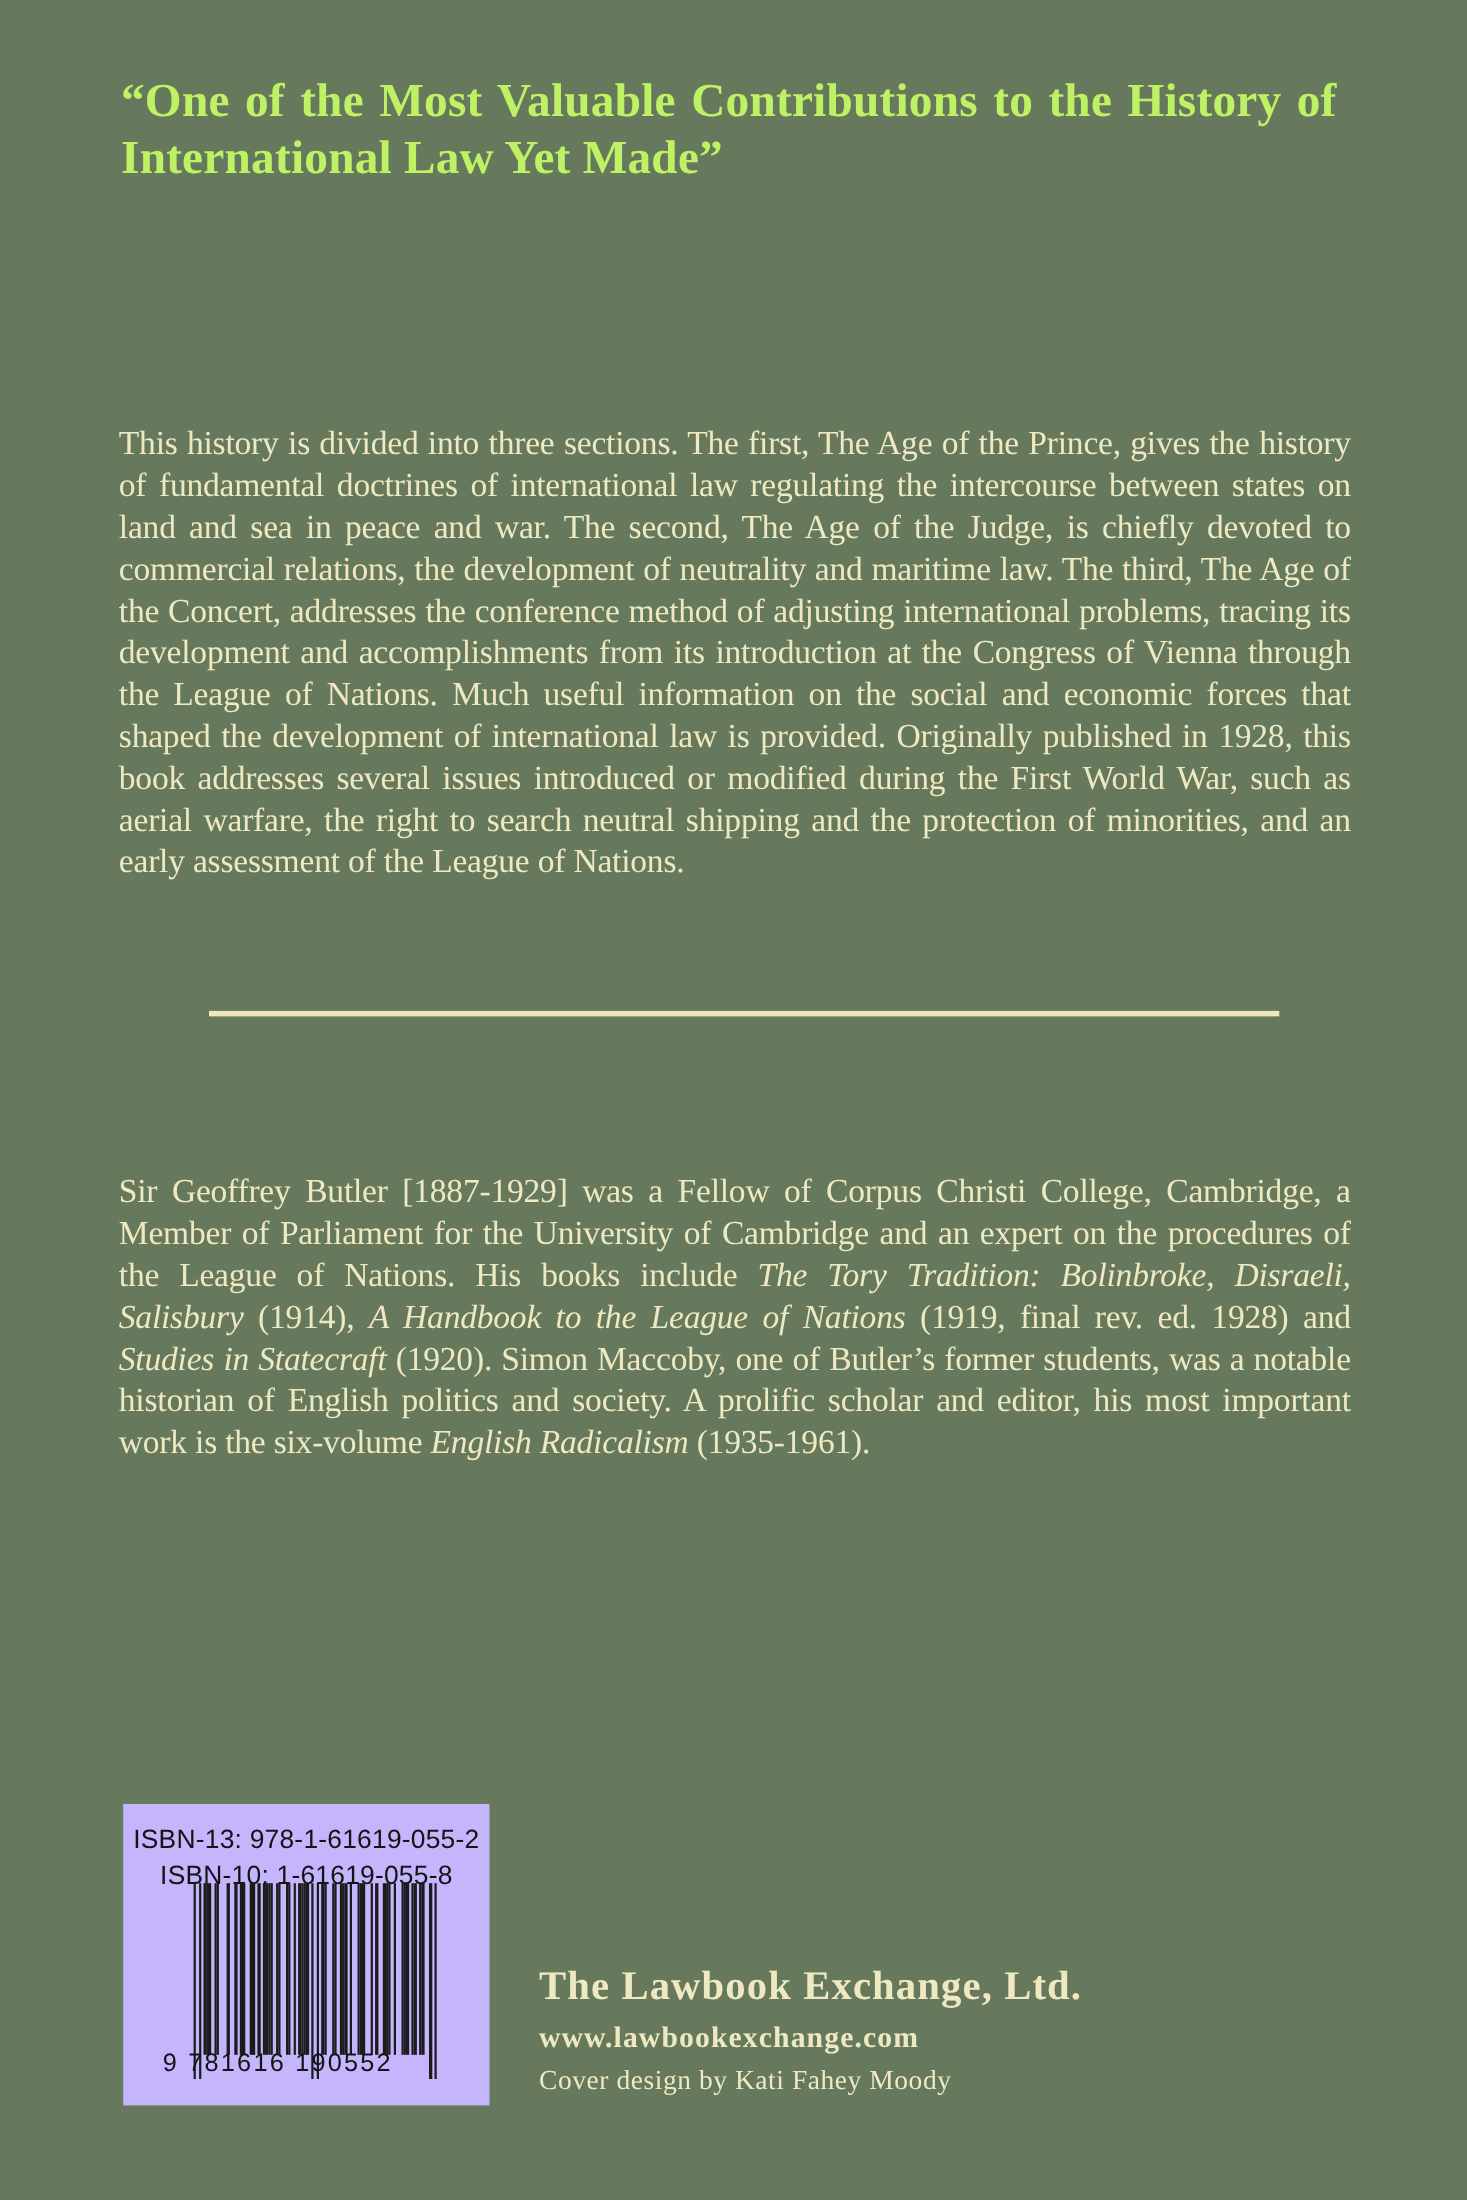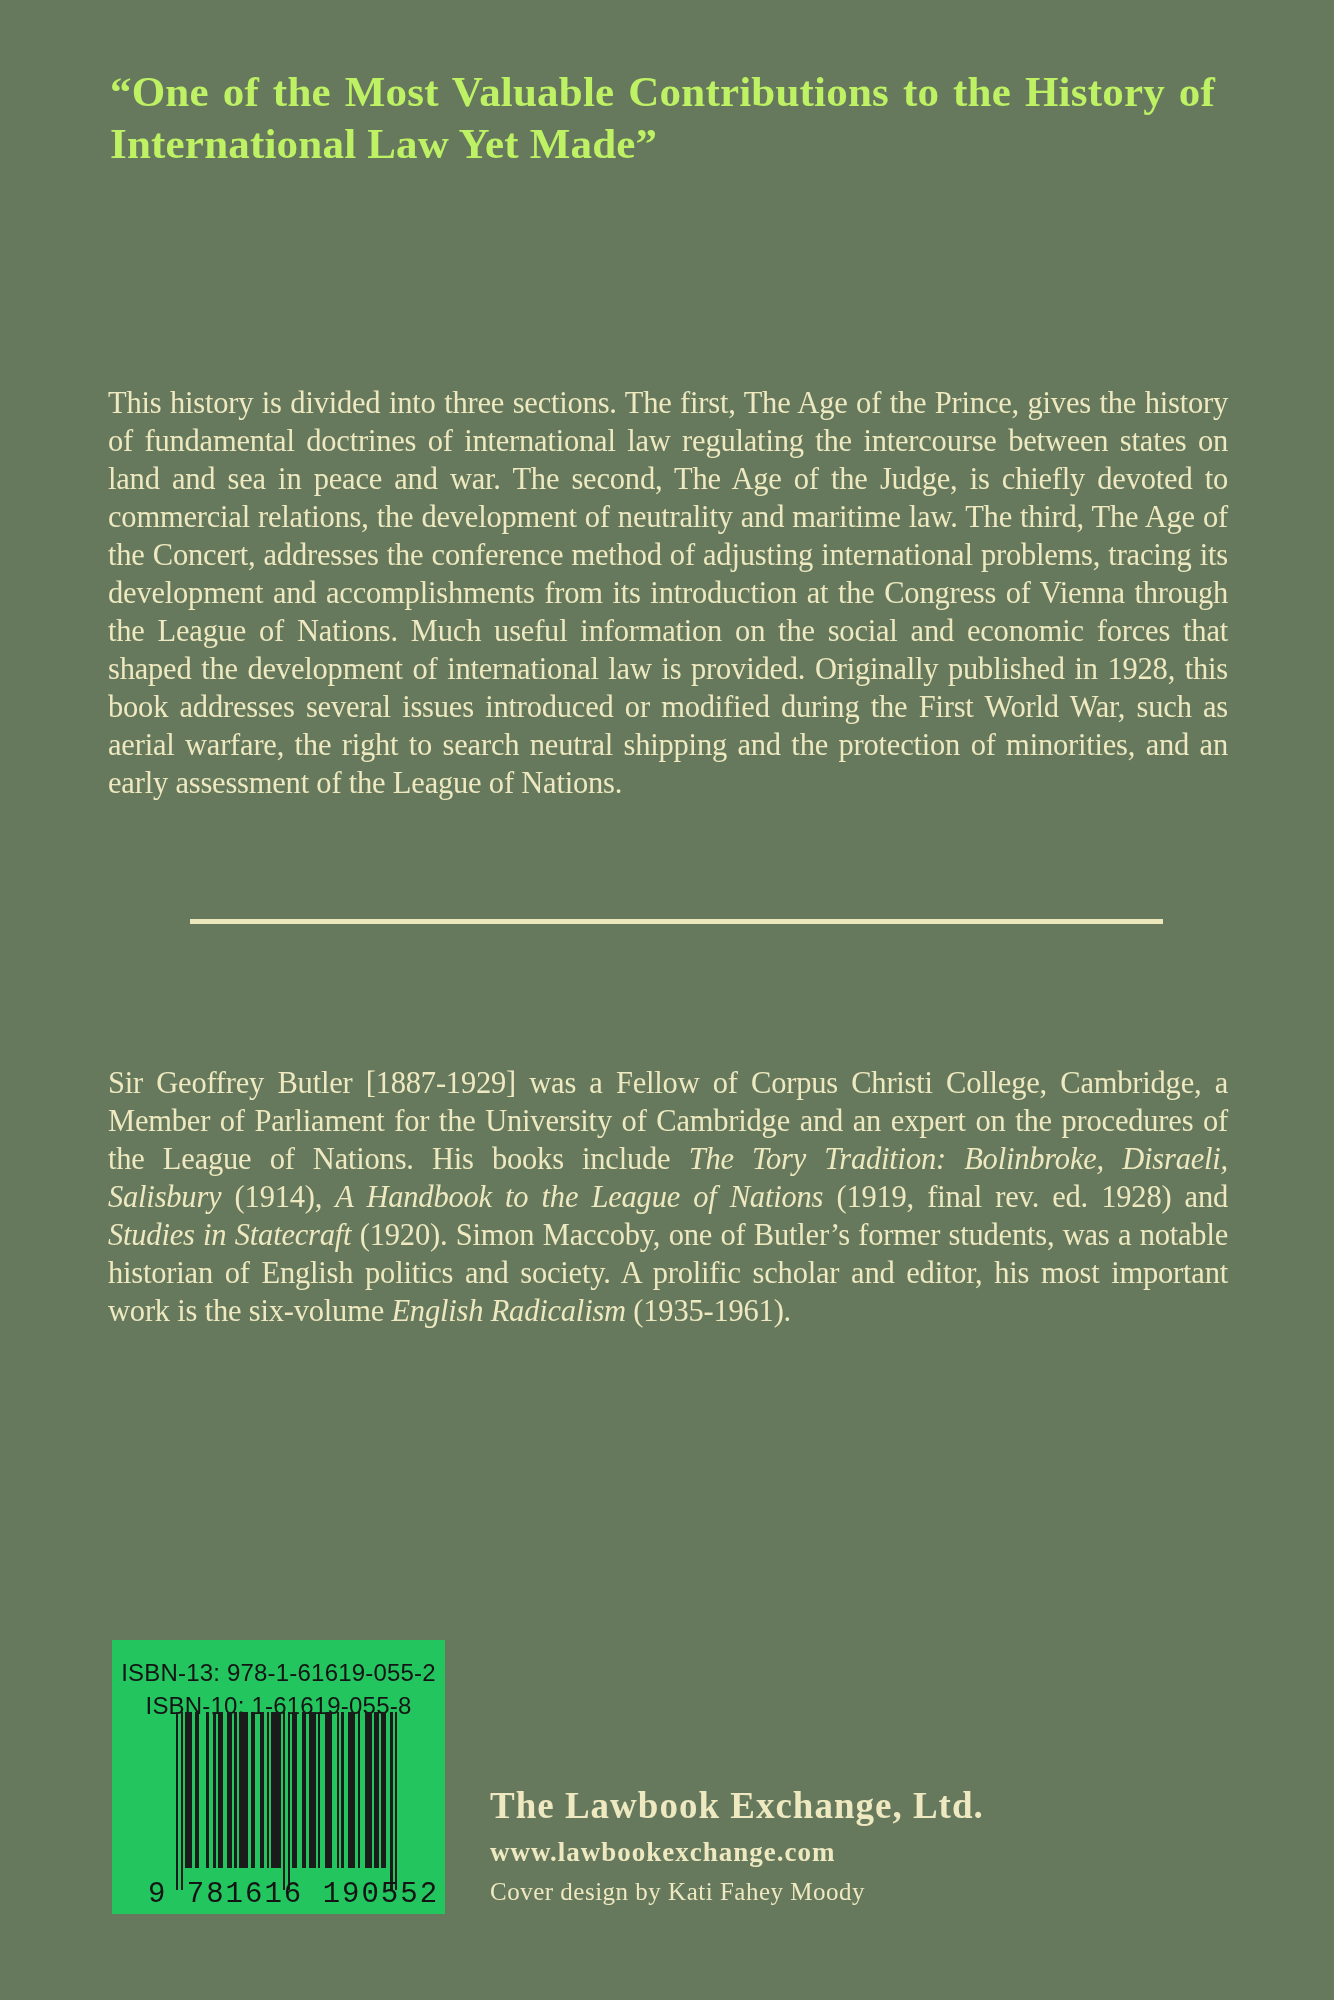--- a/index.html
+++ b/index.html
@@ -59,21 +59,21 @@
     width: 973px;
     height: 5px;
     background: #ece7bd;
   }
   .barcode-box {
     position: absolute;
     left: 112px;
     top: 1640px;
     width: 333px;
     height: 274px;
-    background: #22c55e;
+    background: #c4b5fd;
     color: #141414;
   }
   .isbn-lines {
     padding-top: 16px;
     text-align: center;
     font-family: "Liberation Sans", "DejaVu Sans", sans-serif;
     font-size: 24px;
     line-height: 33px;
     letter-spacing: 0.2px;
   }
@@ -85,24 +85,24 @@
     height: 156px;
     display: flex;
     align-items: flex-start;
   }
   .module { width: 2.34px; height: 156px; flex: none; }
   .module.bar { background: #1b1b1b; }
   .module.tall { height: 178px; }
   .barcode-digits {
     position: absolute;
     left: 36px;
-    top: 238px;
+    top: 222px;
     width: 280px;
-    font-family: Liberation Mono, monospace;
-    font-size: 29px;
+    font-family: Liberation Sans, sans-serif;
+    font-size: 23px;
     letter-spacing: 2px;
     color: #141414;
     white-space: nowrap;
   }
   .publisher-block {
     position: absolute;
     left: 470px;
     top: 1782px;
     color: #efe9c1;
     margin-left: 20px;

